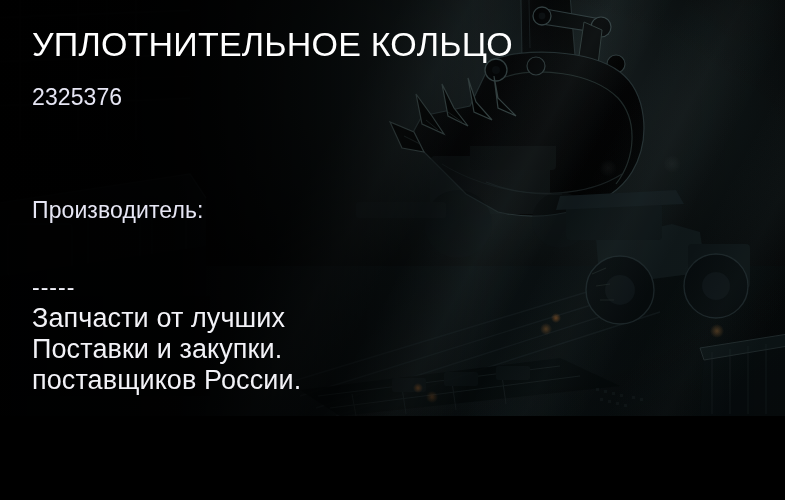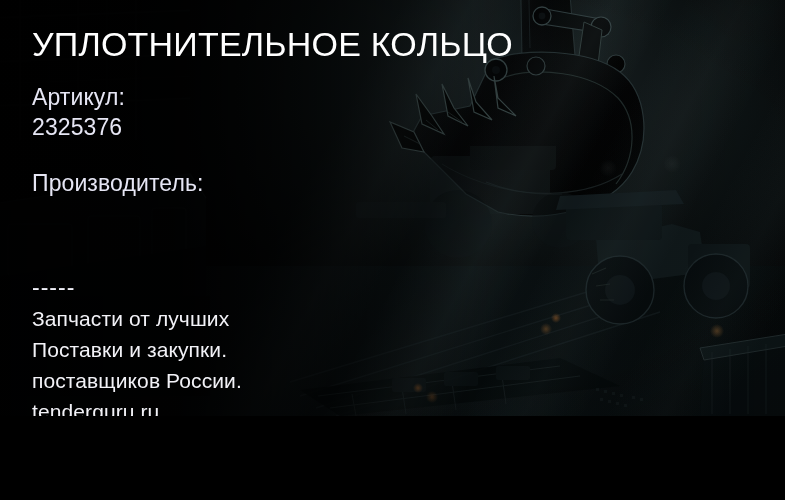--- a/index.html
+++ b/index.html
@@ -111,21 +111,21 @@
     color: #ffffff;
     white-space: nowrap;
   }
 
   .field {
     position: absolute;
     left: 0;
     margin: 0;
   }
   .field-article { top: 82px; }
-  .field-manufacturer { top: 168px; }
+  .field-manufacturer { top: 195px; }
 
   .field-label,
   .field-value {
     display: block;
     font-size: 23px;
     font-weight: 400;
     line-height: 30px;
     letter-spacing: 0.1px;
     color: #e6e6f4;
     white-space: nowrap;
@@ -143,21 +143,21 @@
   }
 
   .tagline {
     position: absolute;
     left: 0;
     top: 303px;
     margin: 0;
   }
   .tagline-line {
     display: block;
-    font-size: 21px;
+    font-size: 27px;
     font-weight: 400;
     line-height: 31px;
     letter-spacing: 0.1px;
     color: #f2f2f7;
     white-space: nowrap;
   }
 </style>
 </head>
 <body>
 
@@ -345,31 +345,29 @@
   <div class="bg-layer bg-rays"></div>
   <div class="bg-layer bg-lights"></div>
   <div class="bg-layer bg-scrim"></div>
   <div class="bg-layer bg-vignette"></div>
 
   <div class="content">
 
     <h1 class="product-title">УПЛОТНИТЕЛЬНОЕ КОЛЬЦО</h1>
 
     <div class="field field-article">
-      <span class="field-label">Артикул:</span>
       <span class="field-value">2325376</span>
     </div>
 
     <div class="field field-manufacturer">
       <span class="field-label">Производитель:</span>
     </div>
 
     <div class="divider">-----</div>
 
     <div class="tagline">
       <span class="tagline-line">Запчасти от лучших</span>
       <span class="tagline-line">Поставки и закупки.</span>
       <span class="tagline-line">поставщиков России.</span>
-      <span class="tagline-line">tenderguru.ru</span>
     </div>
 
   </div>
 </div>
 
 </body></html>

